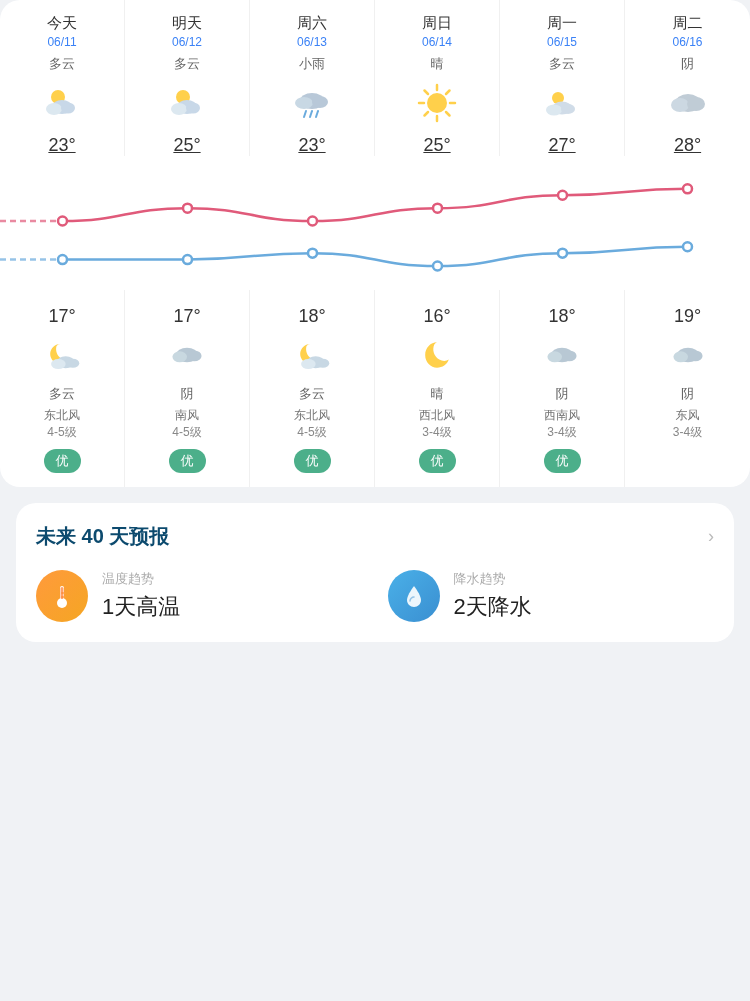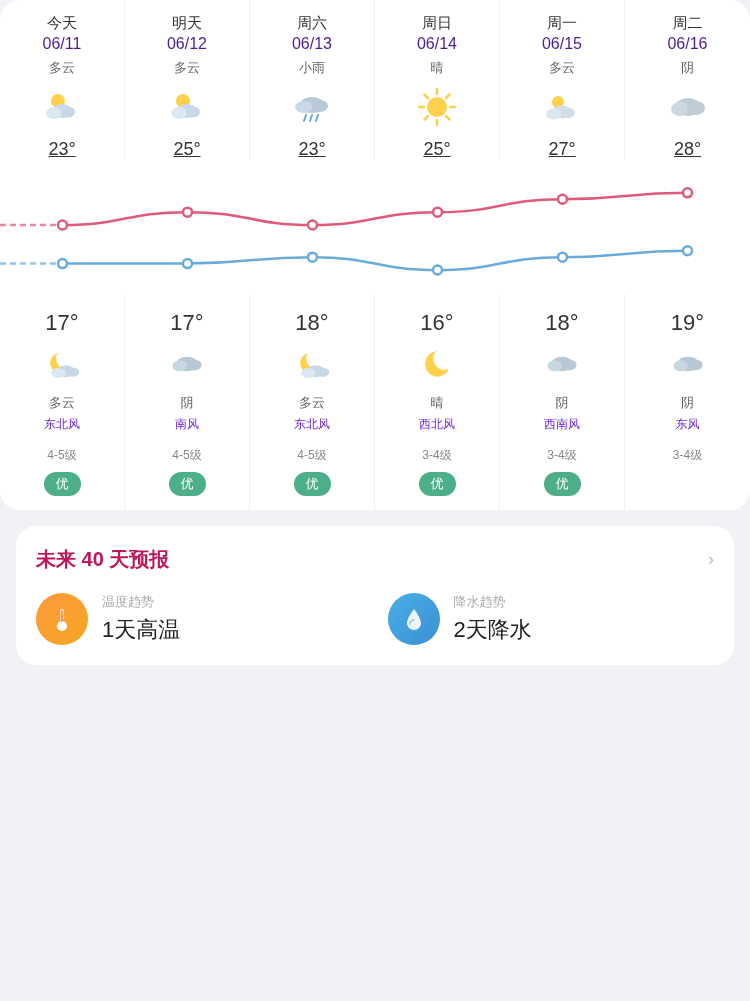--- a/index.html
+++ b/index.html
@@ -32,22 +32,22 @@
       border-right: 1px solid #f0f0f0;
     }
     .day-col:last-child { border-right: none; }
 
     .day-name {
       font-size: 15px;
       font-weight: 500;
       color: #333;
     }
     .day-date {
-      font-size: 16px;
-      color: #4c1d95;
+      font-size: 12px;
+      color: #3b82f6;
       margin-top: 2px;
     }
     .day-condition {
       font-size: 13px;
       color: #666;
       margin-top: 6px;
     }
     .weather-icon {
       width: 48px;
       height: 48px;
@@ -58,21 +58,21 @@
     }
     .high-temp {
       font-size: 18px;
       font-weight: 500;
       color: #333;
       margin-top: 2px;
       text-decoration: underline;
     }
 
     .low-temp {
-      font-size: 22px;
+      font-size: 18px;
       font-weight: 500;
       color: #333;
       margin-top: 2px;
     }
 
     .night-icon {
       width: 44px;
       height: 44px;
       margin: 6px 0;
       display: flex;
@@ -81,27 +81,26 @@
     }
 
     .night-condition {
       font-size: 13px;
       color: #666;
       margin-top: 2px;
     }
 
     .wind-direction {
       font-size: 12px;
-      color: #6d28d9;
+      color: #737373;
       margin-top: 4px;
     }
     .wind-level {
       font-size: 12px;
       color: #888;
-      margin-top: 14px;
     }
 
     .aqi-badge {
       background: #4caf8a;
       color: white;
       font-size: 13px;
       border-radius: 20px;
       padding: 3px 12px;
       margin: 8px 0 14px 0;
       display: inline-block;
@@ -125,21 +124,21 @@
     .forecast-40-header {
       display: flex;
       justify-content: space-between;
       align-items: center;
       margin-bottom: 20px;
     }
 
     .forecast-40-title {
       font-size: 20px;
       font-weight: 600;
-      color: #be185d;
+      color: #0c4a6e;
     }
 
     .chevron-icon {
       color: #bbb;
       font-size: 18px;
     }
 
     .forecast-40-cards {
       display: grid;
       grid-template-columns: 1fr 1fr;

